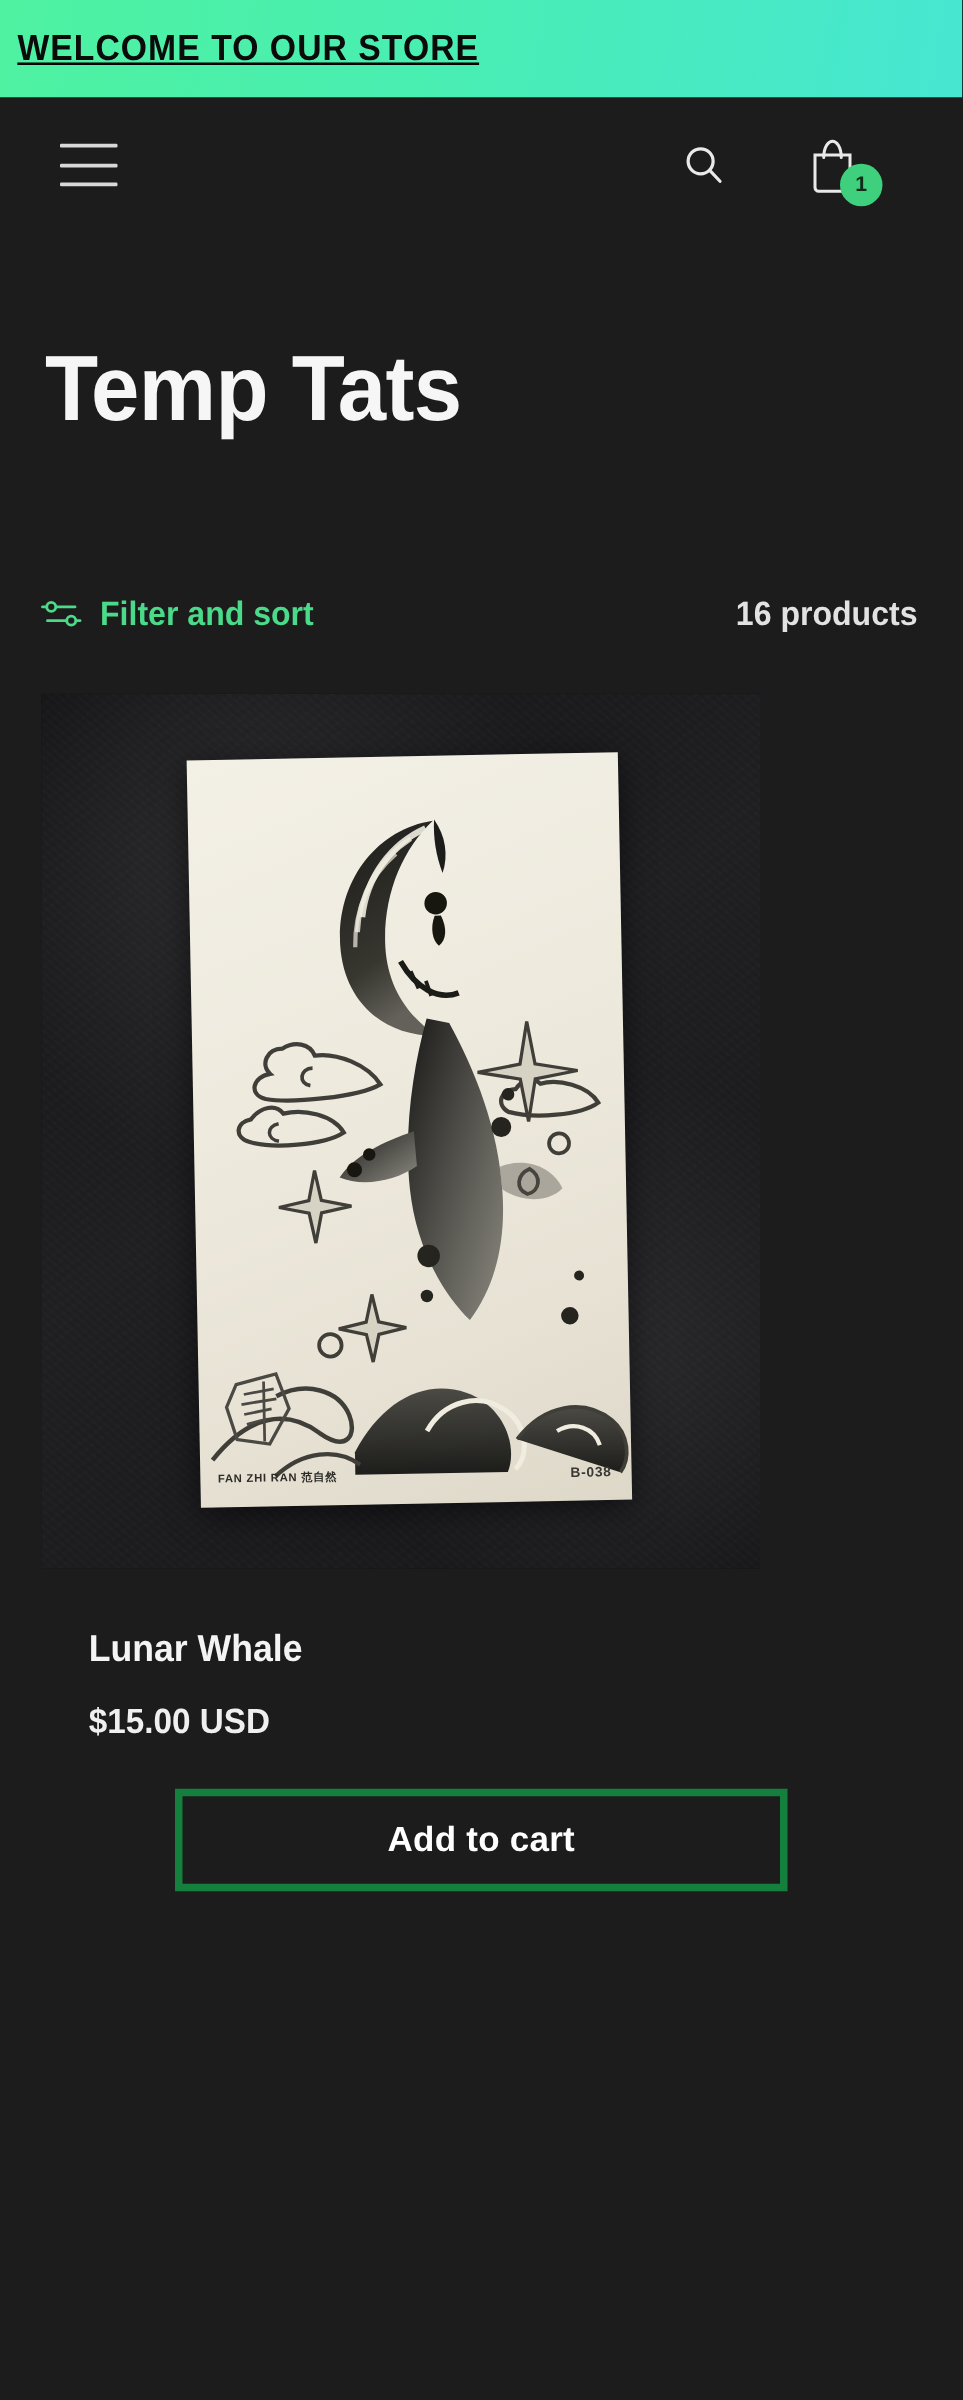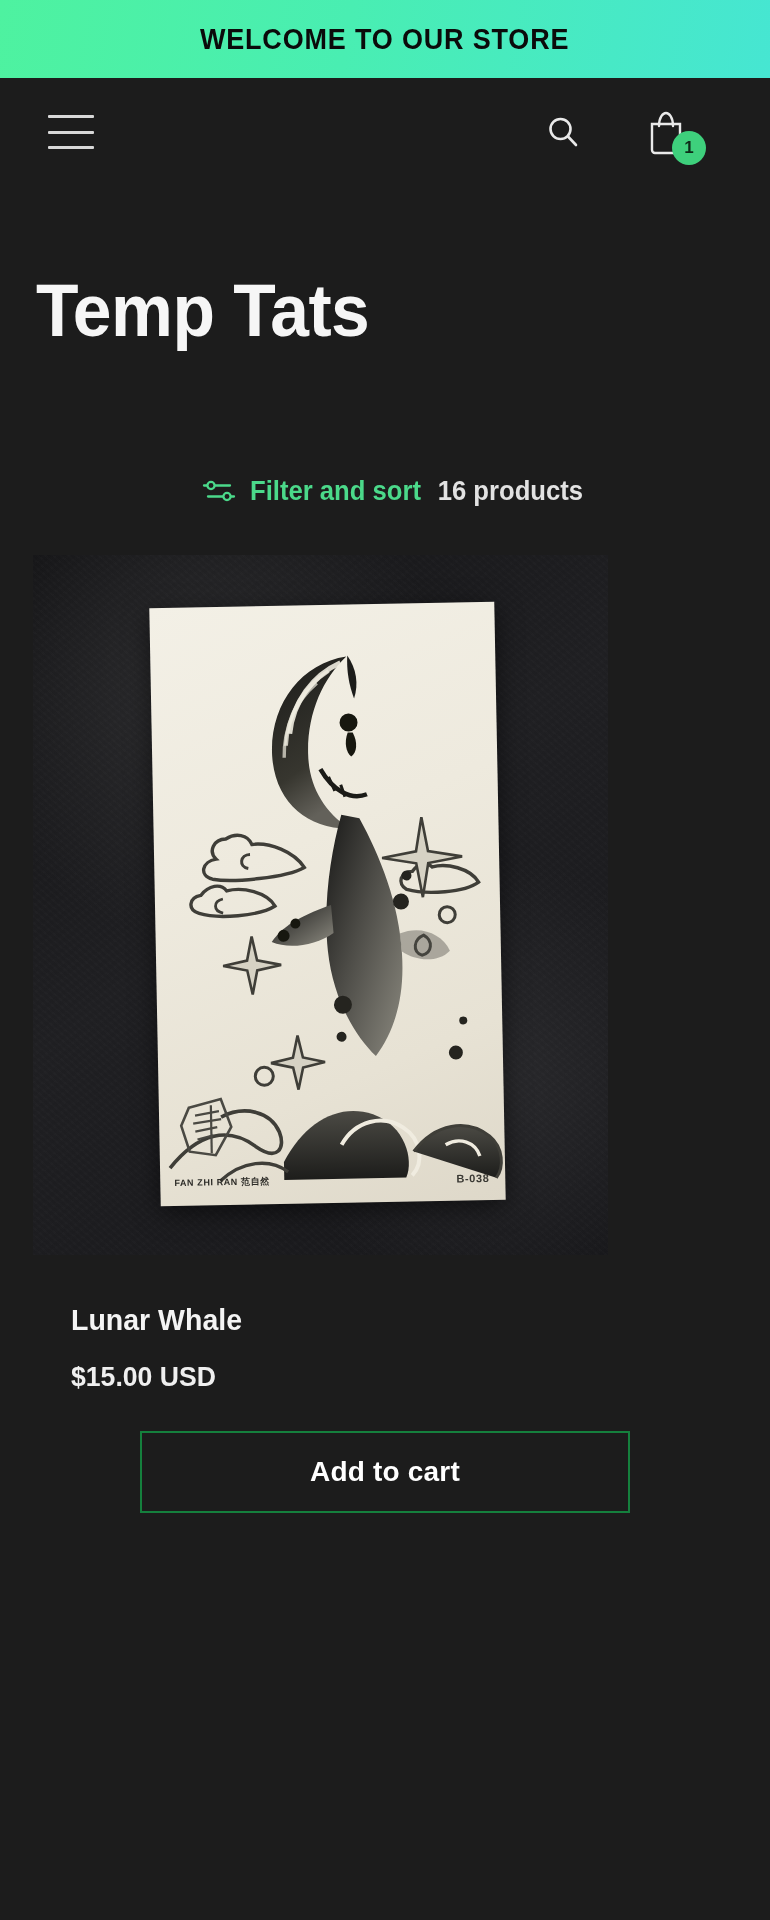--- a/index.html
+++ b/index.html
@@ -20,21 +20,21 @@
     overflow: hidden;
   }
 
   
   .announcement {
     height: 78px;
     width: 100%;
     background: linear-gradient(100deg, #4ef2a0 0%, #49eeb2 45%, #46e6d2 100%);
     display: flex;
     align-items: center;
-    justify-content: center;
+    text-decoration: underline;
   }
   .announcement-text {
     color: #0b0b0b;
     font-size: 29px;
     font-weight: 700;
     letter-spacing: 0.9px;
     font-family: "Liberation Sans", sans-serif;
     transform: scaleX(0.93);
   }
 
@@ -143,23 +143,22 @@
     transform: scaleX(0.94);
     transform-origin: left center;
   }
 
   
   .filter-row {
     margin-top: 122px;
     padding: 0 36px 0 32px;
     display: flex;
     align-items: center;
-    justify-content: center;
+    justify-content: space-between;
     height: 42px;
-    margin-left: 20px;
   }
   .filter-left {
     display: flex;
     align-items: center;
     gap: 14px;
     cursor: pointer;
   }
   .filter-label {
     color: #4bd98a;
     font-size: 27px;
@@ -259,21 +258,21 @@
     font-family: "Liberation Sans", sans-serif;
     transform: scaleX(0.95);
     transform-origin: left center;
   }
   .add-to-cart {
     display: block;
     margin: 38px auto 0 auto;
     width: 490px;
     height: 82px;
     background: transparent;
-    border: 2px solid #15803d;
+    border: 6px solid #15803d;
     color: #ffffff;
     font-size: 28px;
     font-weight: 700;
     font-family: "Liberation Sans", sans-serif;
     cursor: pointer;
     letter-spacing: .2px;
   }
 </style>
 </head>
 <body>

